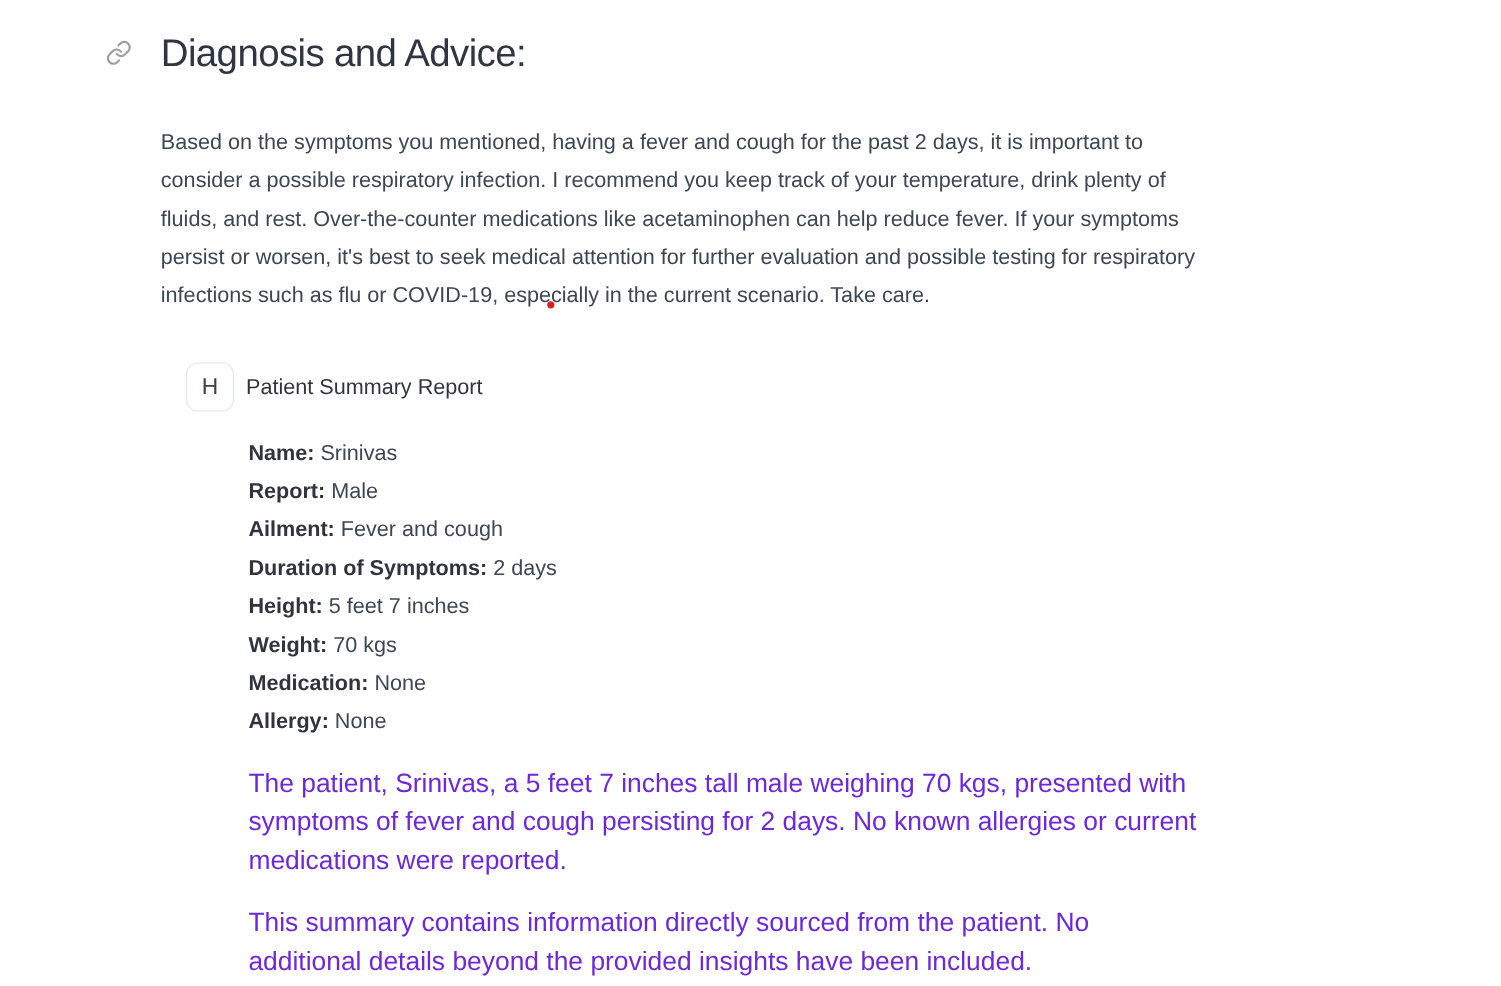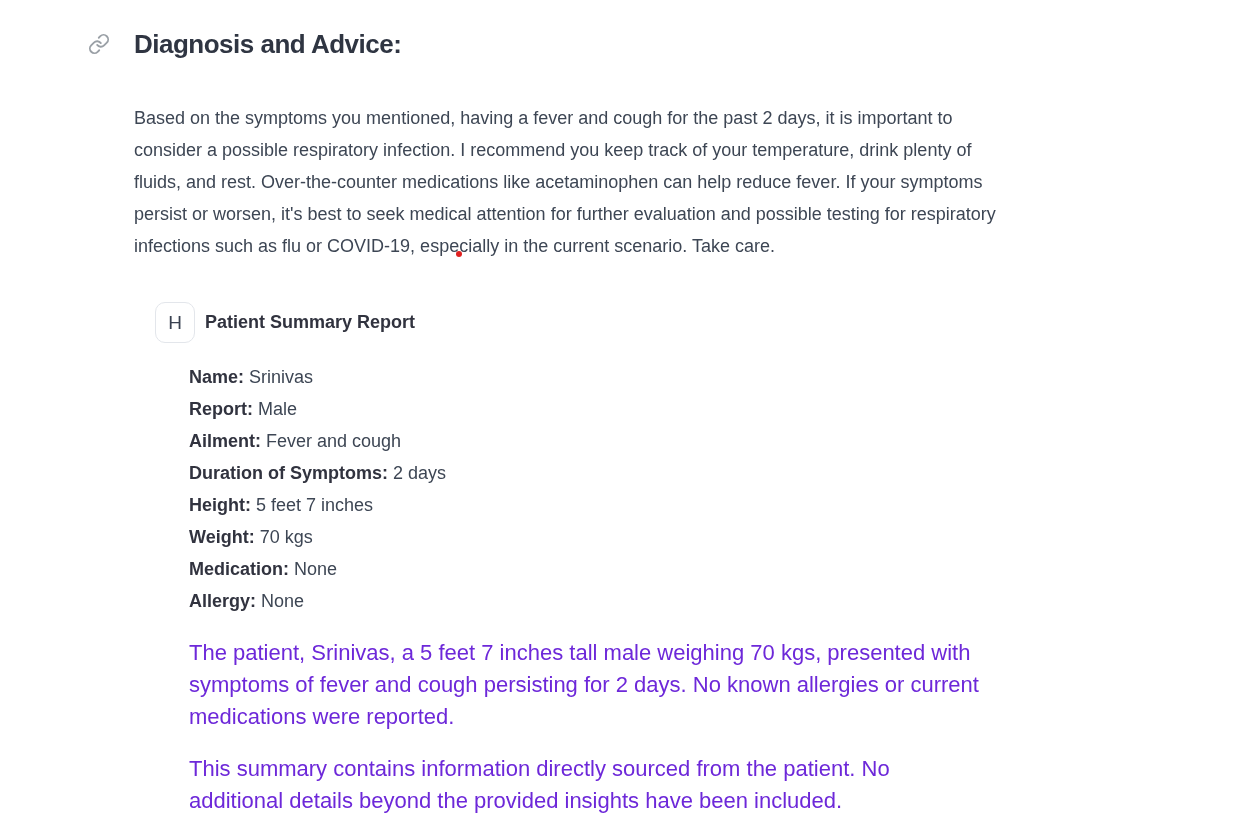--- a/index.html
+++ b/index.html
@@ -29,23 +29,23 @@
     display: inline-flex;
     align-items: center;
     justify-content: center;
     color: #9aa0a6;
     cursor: pointer;
     flex: 0 0 auto;
   }
   .anchor-link svg { width: 22px; height: 22px; }
   h1.page-title {
     margin-left: 22px;
-    font-size: 26px;
+    font-size: 32px;
     line-height: 44px;
-    font-weight: 700;
+    font-weight: 400;
     color: #2f3542;
     letter-spacing: -0.5px;
   }
 
   
   .intro {
     margin: 36px 0 0 134px;
     width: 886px;
     font-size: 18px;
     line-height: 32px;
@@ -81,26 +81,26 @@
     align-items: center;
     justify-content: center;
     font-size: 19px;
     font-weight: 400;
     color: #394150;
     flex: 0 0 auto;
   }
   .report-title {
     margin-left: 10px;
     font-size: 18px;
-    font-weight: 700;
+    font-weight: 400;
     color: #31333f;
   }
 
   .report-body {
-    margin-left: 34px;
+    margin-left: 52px;
   }
   .fields {
     margin-top: 18px;
   }
   .field-row {
     font-size: 18px;
     line-height: 32px;
     color: #3d4654;
   }
   .field-label { font-weight: 700; color: #31333f; }

